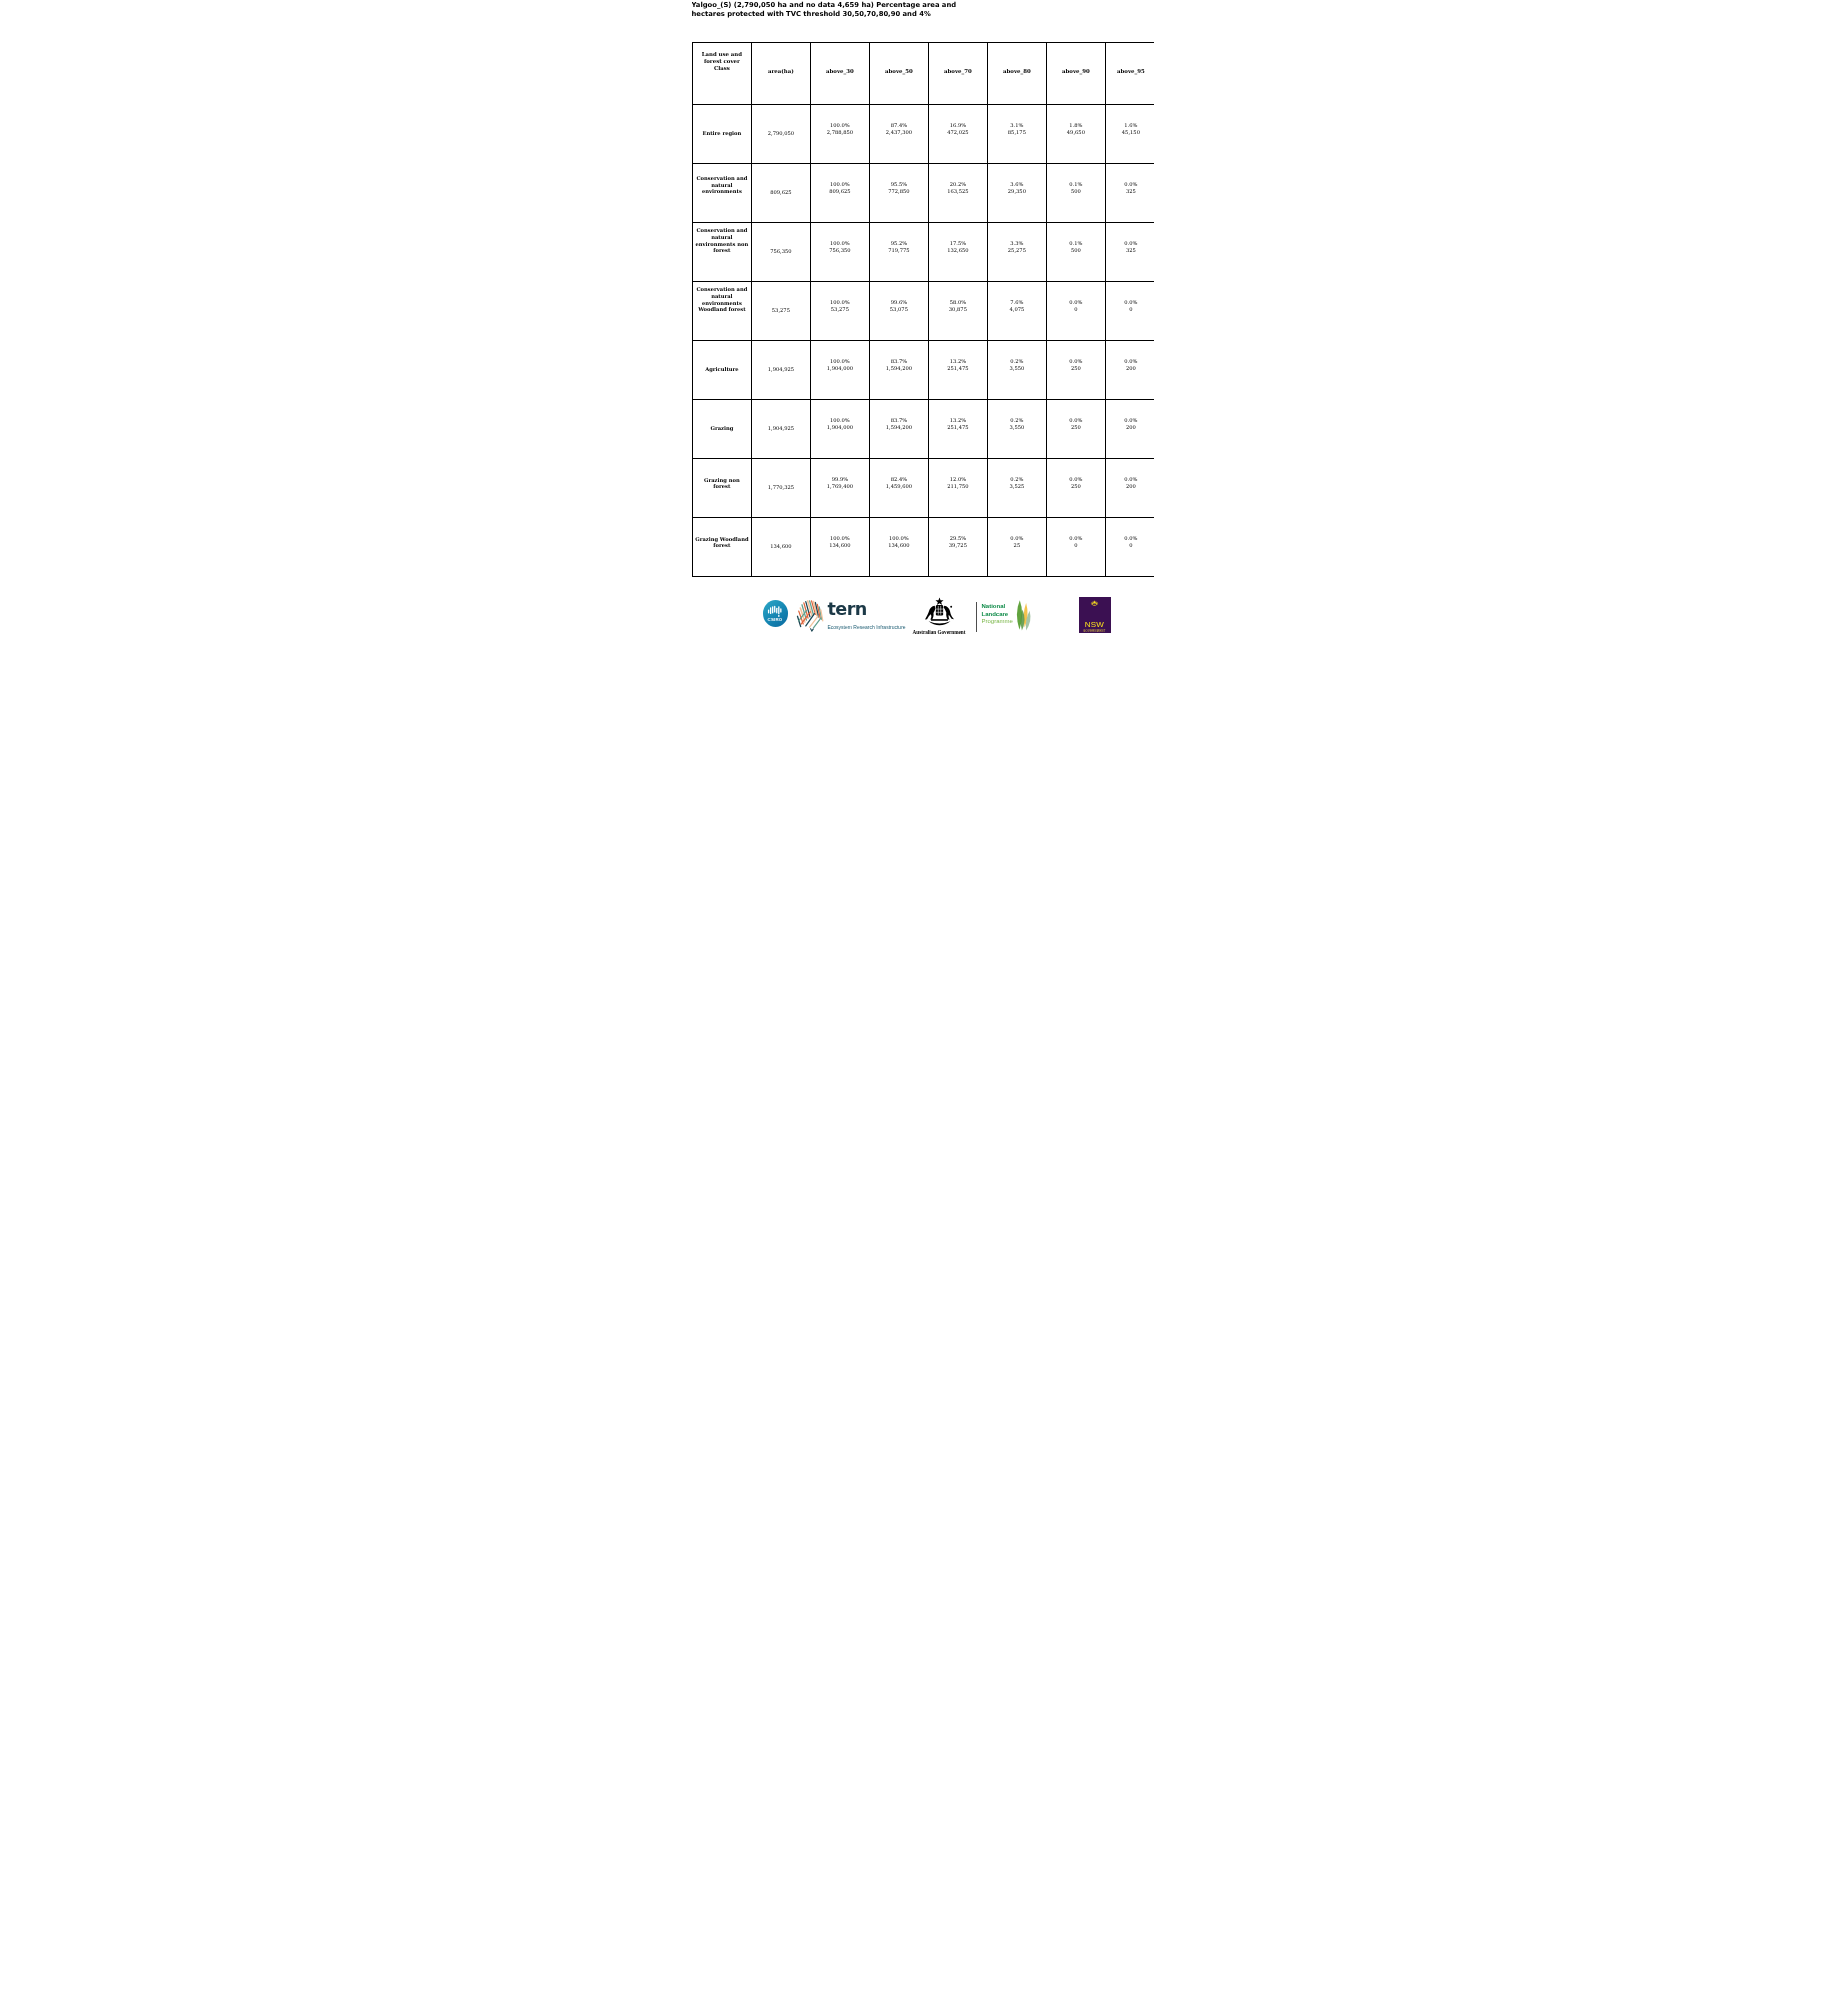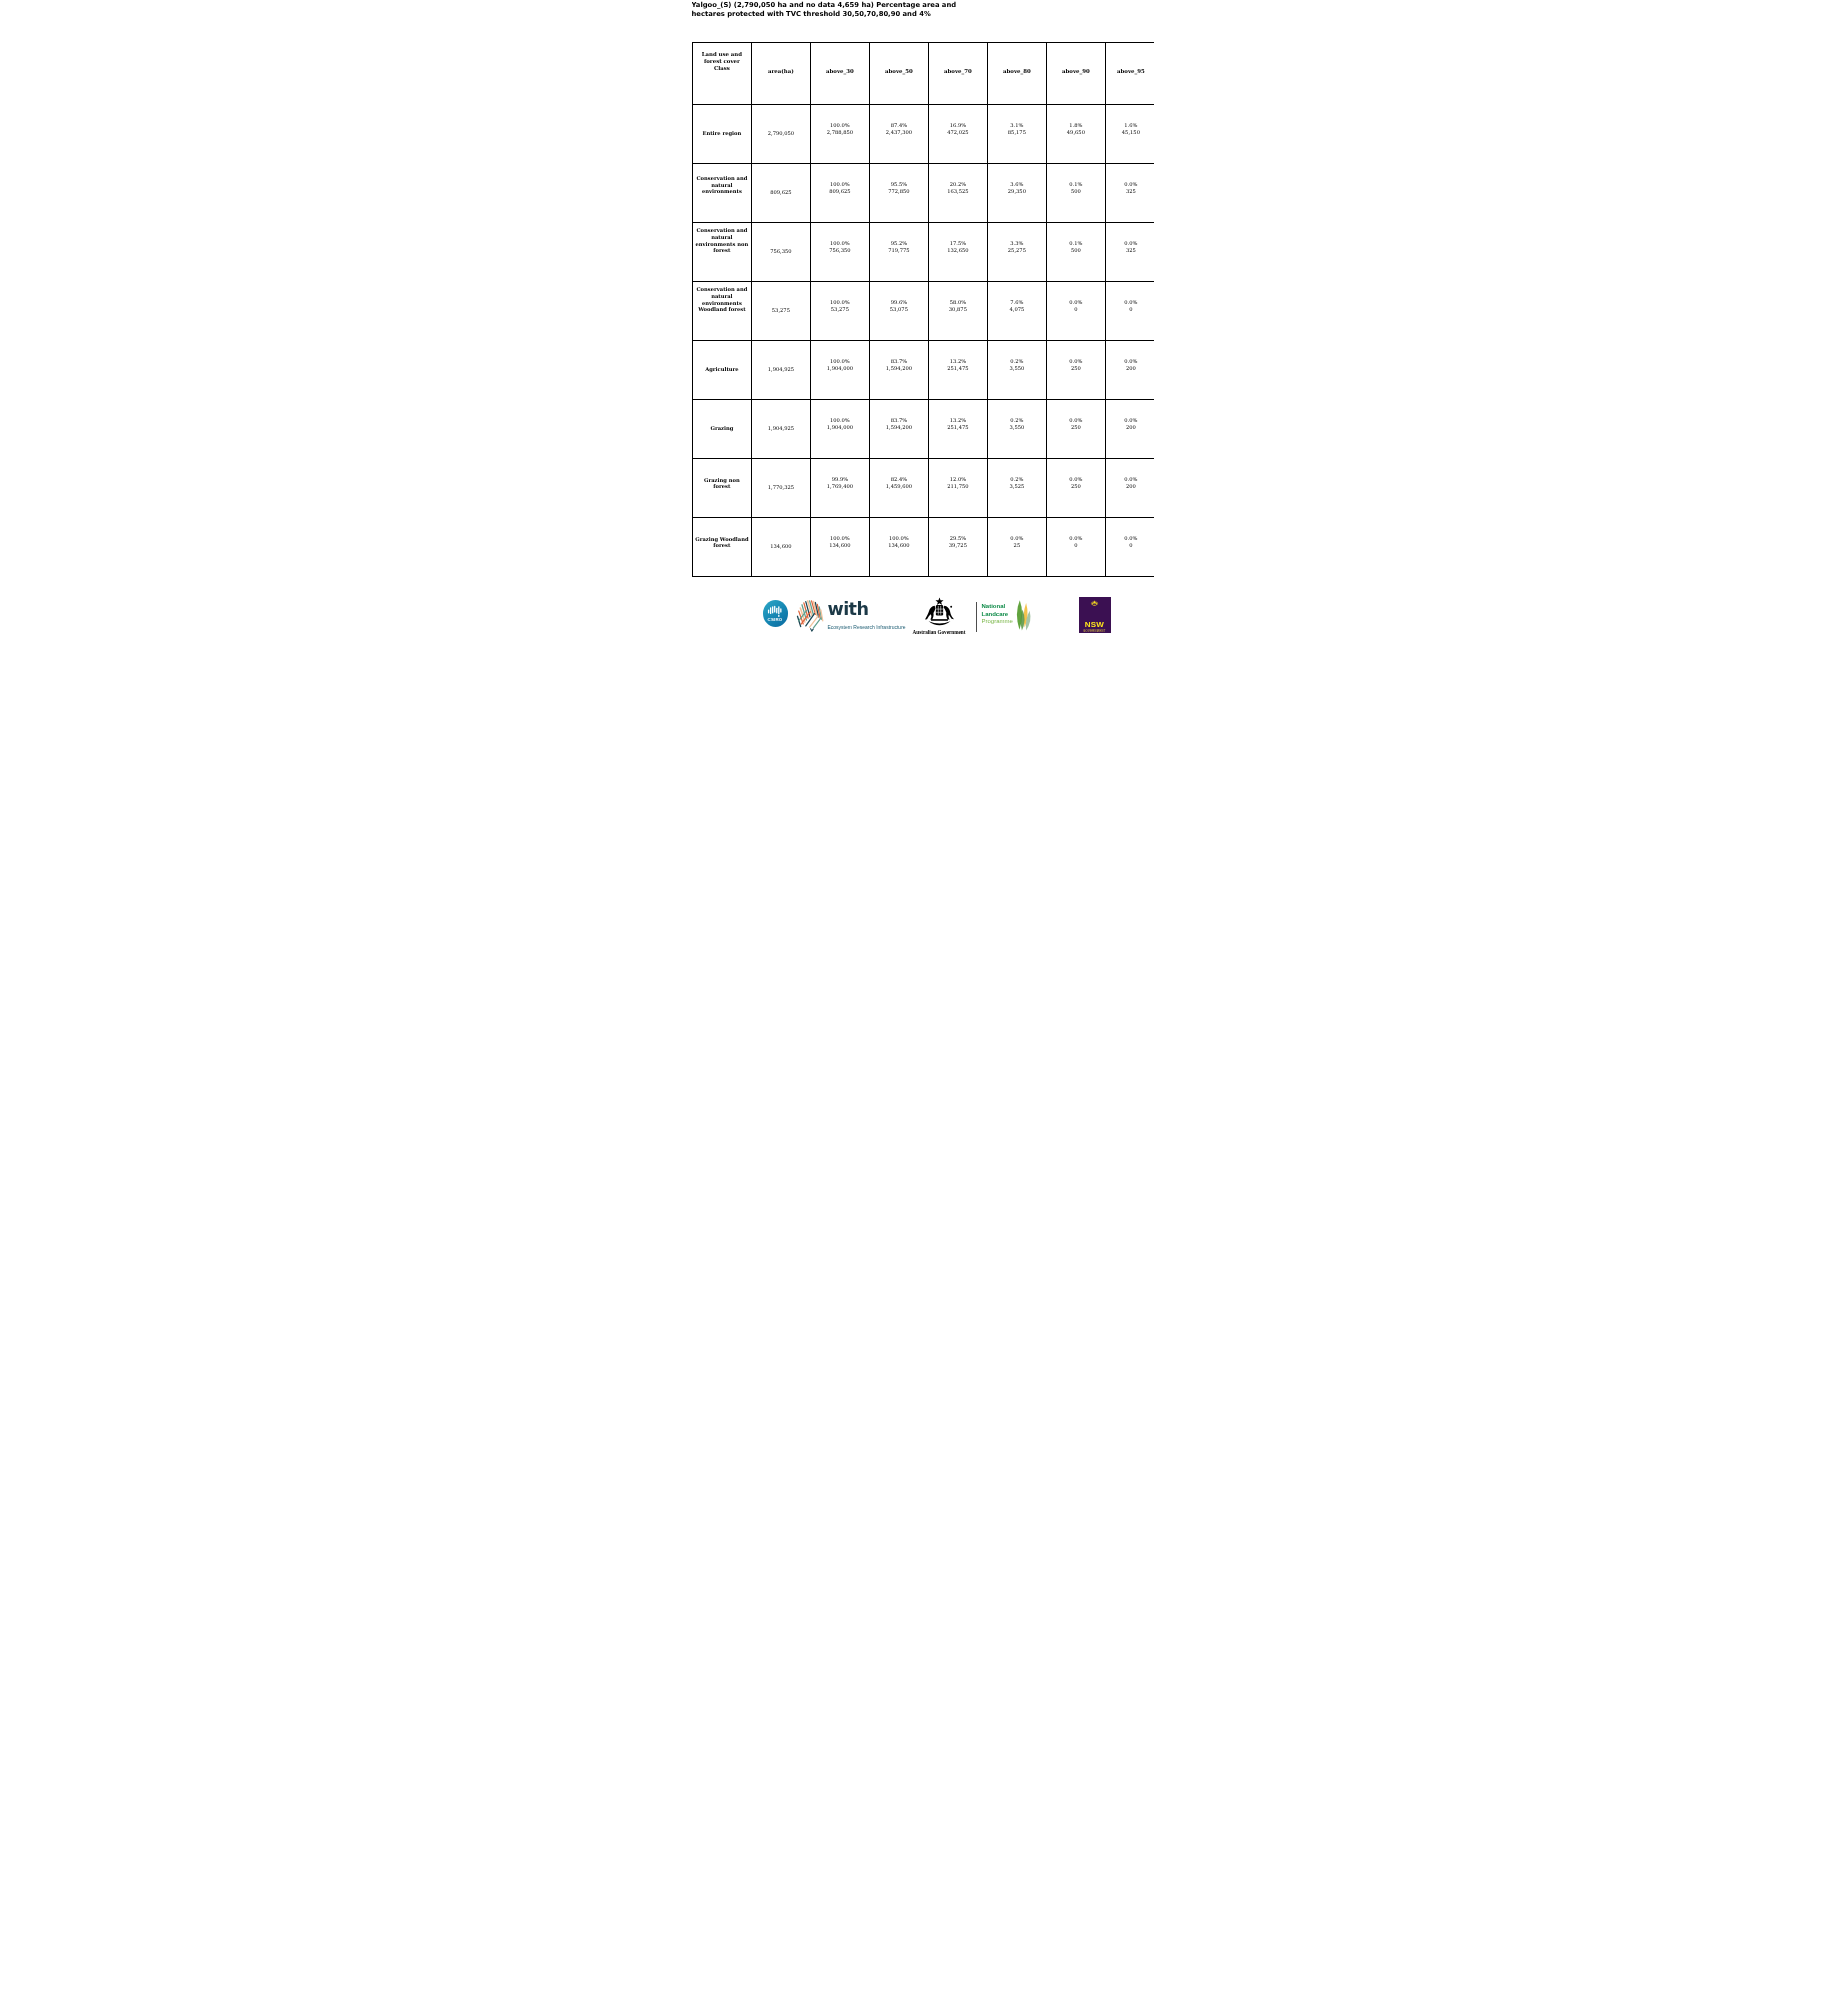--- a/index.html
+++ b/index.html
@@ -52,21 +52,21 @@
 
   .footer-divider { position:absolute; left:284px; top:5.6px; width:0.8px; height:30px; background:#4d4d4d; }
 
   .landcare-text { position:absolute; left:290px; top:7.2px; font-family:"Liberation Sans", sans-serif;
                    font-weight:bold; font-size:6px; line-height:7.6px; color:#0d8a47; }
   .landcare-text .programme { font-weight:normal; color:#7ab648; }
   .landcare-leaves { position:absolute; left:318px; top:2.4px; }
 
   .nsw-badge { position:absolute; left:387px; top:1.2px; width:32px; height:36px; background:#3b1052;
                display:flex; flex-direction:column; align-items:center; }
-  .nsw-brand { color:#ffe51c; font-family:"Liberation Sans", sans-serif; font-weight:bold;
+  .nsw-brand { color:#ffe51c; font-family:"Liberation Sans", sans-serif; font-weight:normal;
                font-size:8px; line-height:8px; letter-spacing:0.2px; margin-top:15px; }
   .nsw-sub { color:#f0d73c; font-family:"Liberation Sans", sans-serif; font-size:2.6px;
              letter-spacing:0.4px; margin-top:0.8px; }
 </style>
 </head>
 <body>
 
 <div class="page">
 
   <div class="title">
@@ -372,21 +372,21 @@
         <line x1="82" y1="27" x2="90" y2="66" stroke="#63a18f" stroke-width="4"></line>
         <line x1="87" y1="36" x2="93" y2="70" stroke="#f2c29c" stroke-width="4"></line>
         <line x1="18" y1="70" x2="42" y2="38" stroke="#63a18f" stroke-width="4"></line>
         <line x1="26" y1="80" x2="54" y2="42" stroke="#e0663d" stroke-width="4"></line>
         <line x1="40" y1="86" x2="67" y2="48" stroke="#1c4653" stroke-width="4"></line>
         <line x1="52" y1="90" x2="79" y2="55" stroke="#f2c29c" stroke-width="4"></line>
         <line x1="64" y1="92" x2="87" y2="62" stroke="#63a18f" stroke-width="4"></line>
         <path d="M55,95 l4,7 l4,-6" stroke="#1c4653" stroke-width="3.5"></path>
       </g>
     </svg>
-    <div class="tern-brand">with</div>
+    <div class="tern-brand">tern</div>
     <div class="tern-tagline">Ecosystem Research Infrastructure</div>
 
     <div class="gov-group">
       <svg class="gov-arms" width="37" height="29" viewBox="0 0 90 72">
         <g fill="#000000">
           <polygon points="45,1 47.6,8.2 55,8.2 49.2,12.8 51.4,20 45,15.6 38.6,20 40.8,12.8 35,8.2 42.4,8.2"></polygon>
           <rect x="36" y="20" width="18" height="26" rx="3"></rect>
           <path d="M33,22 C26,23 21,28 19,35 C17,41 15,46 12,50 L9,56 L14,55 C17,50 20,46 23,43 C26,47 25,52 22,56 L27,56 C30,51 31,45 30,40 C32,36 34,32 35,28 Z"></path>
           <path d="M57,22 C64,23 69,28 71,35 C72,40 73,45 76,49 L81,55 L75,54 C72,50 70,47 68,44 C67,48 68,52 70,56 L65,56 C62,50 61,44 62,39 C60,34 58,28 55,26 Z"></path>
           <circle cx="74" cy="24" r="2.4"></circle>

